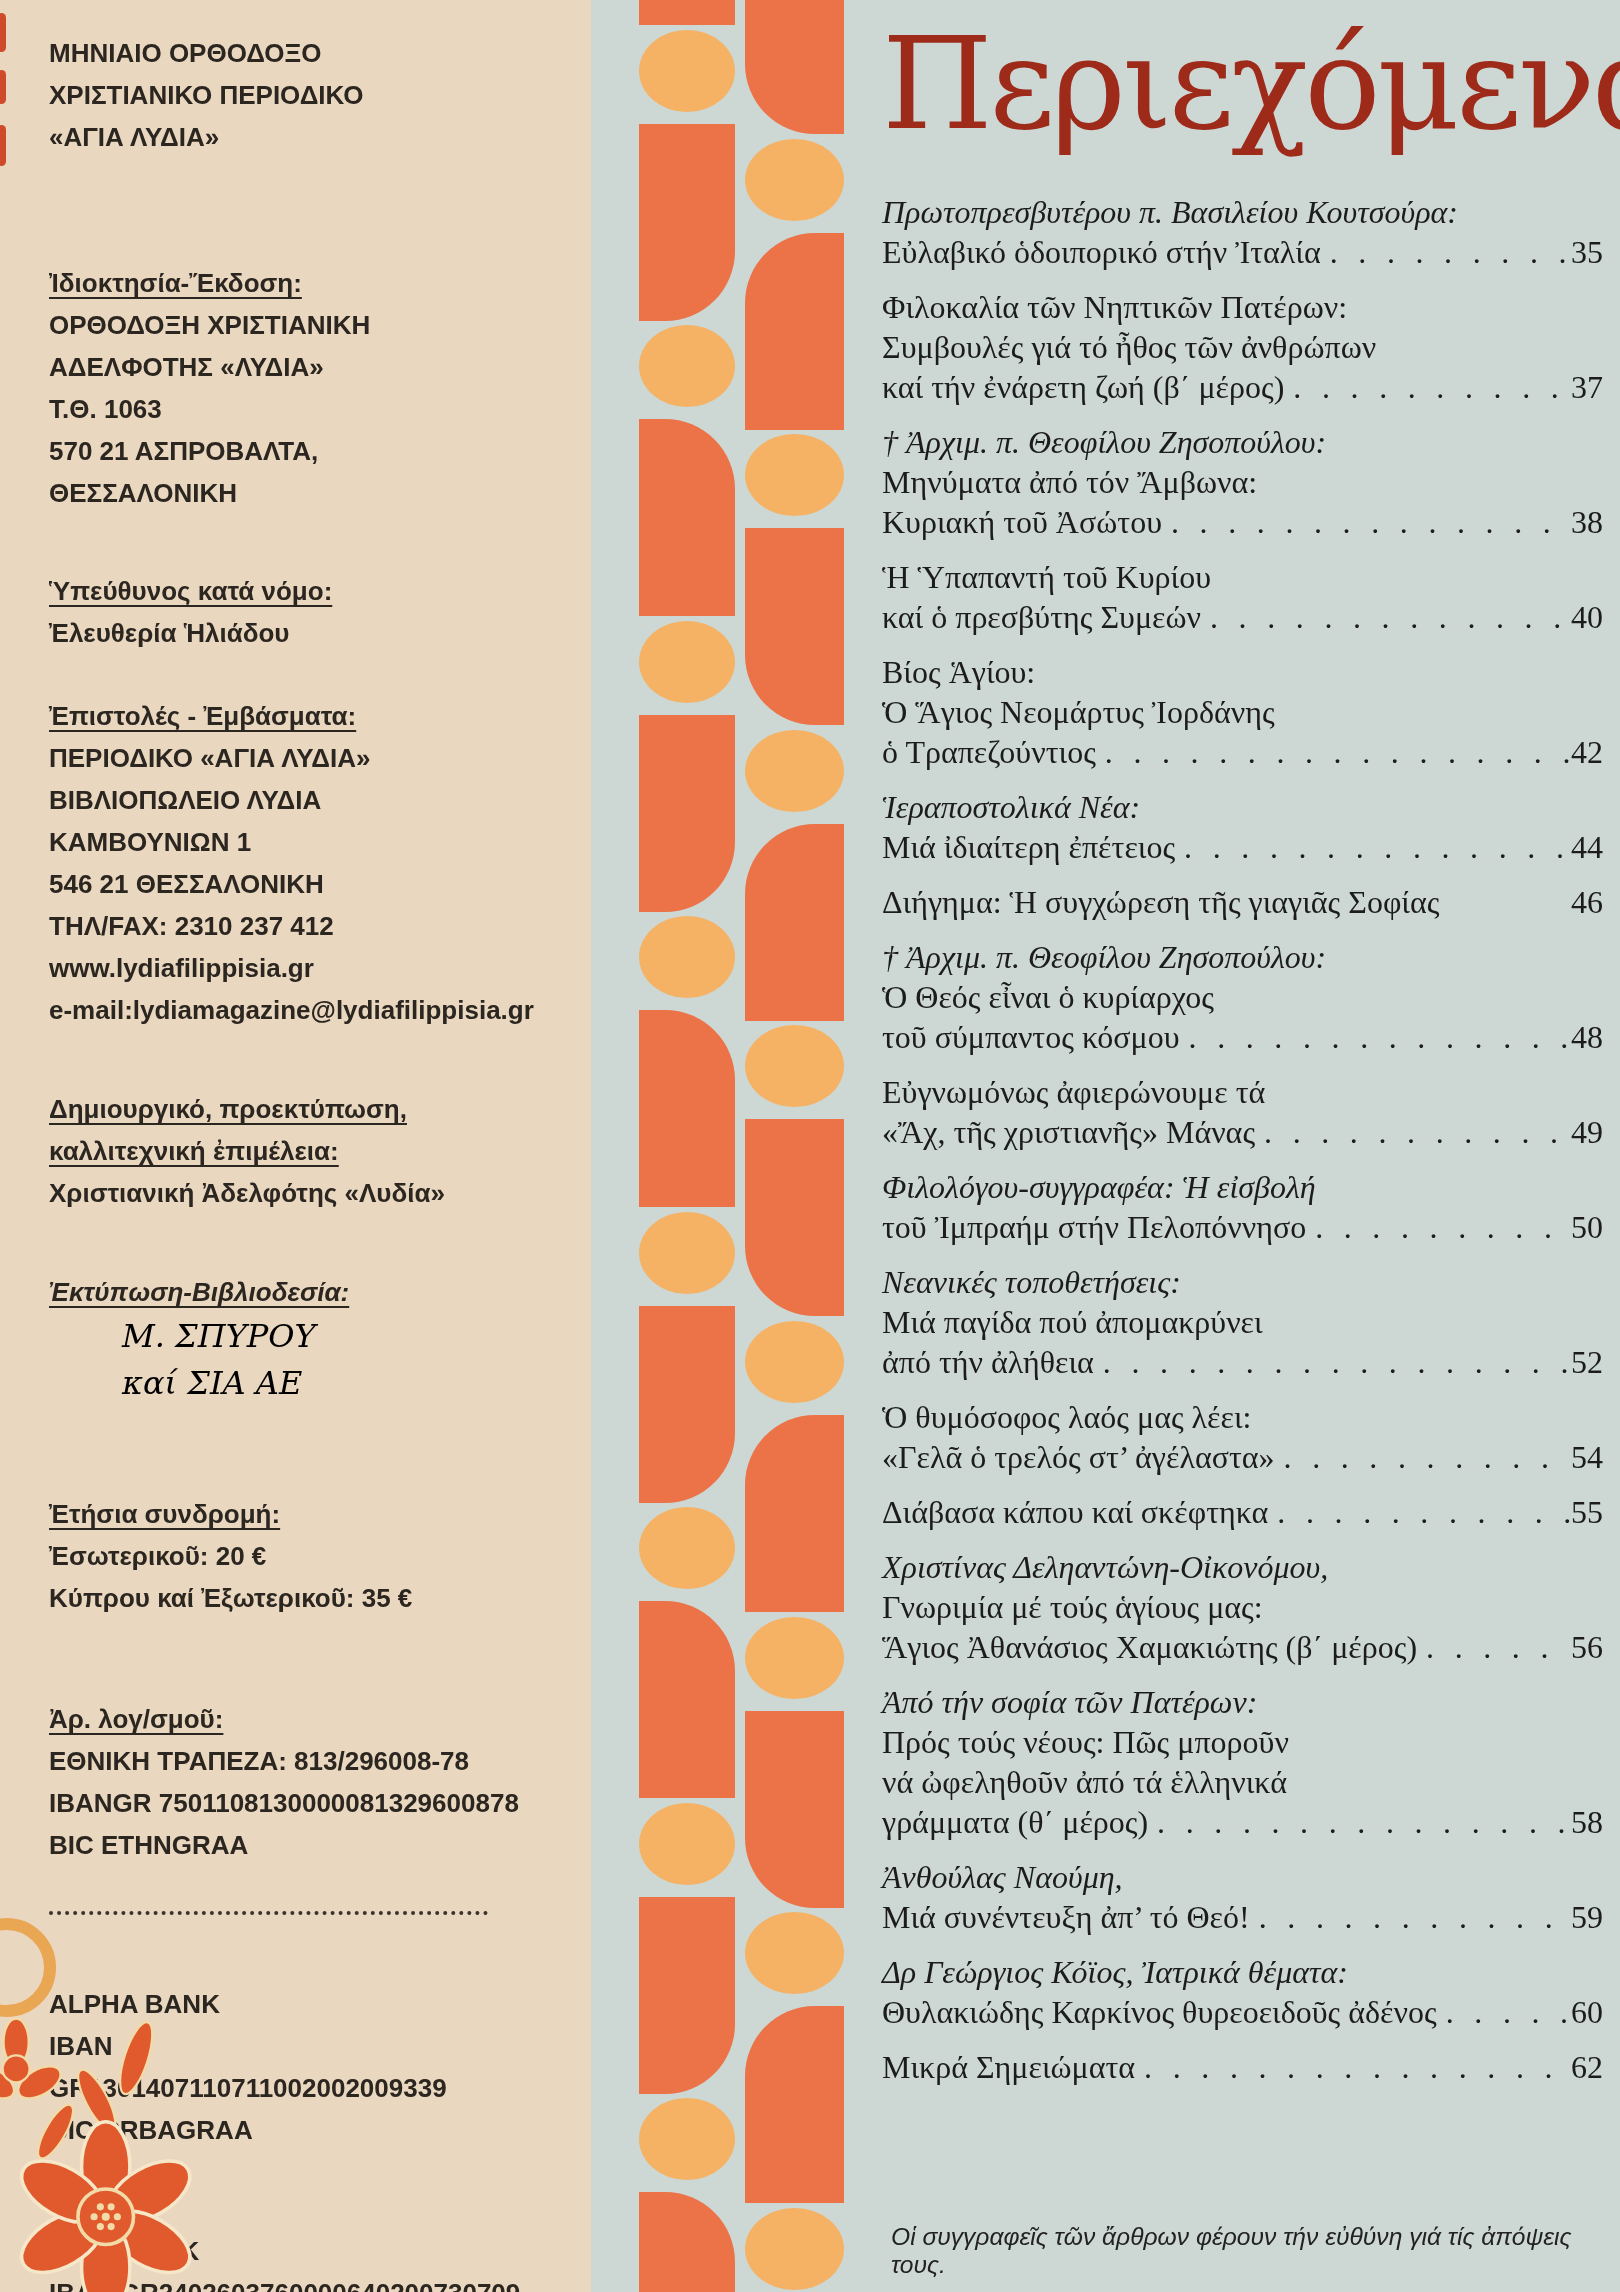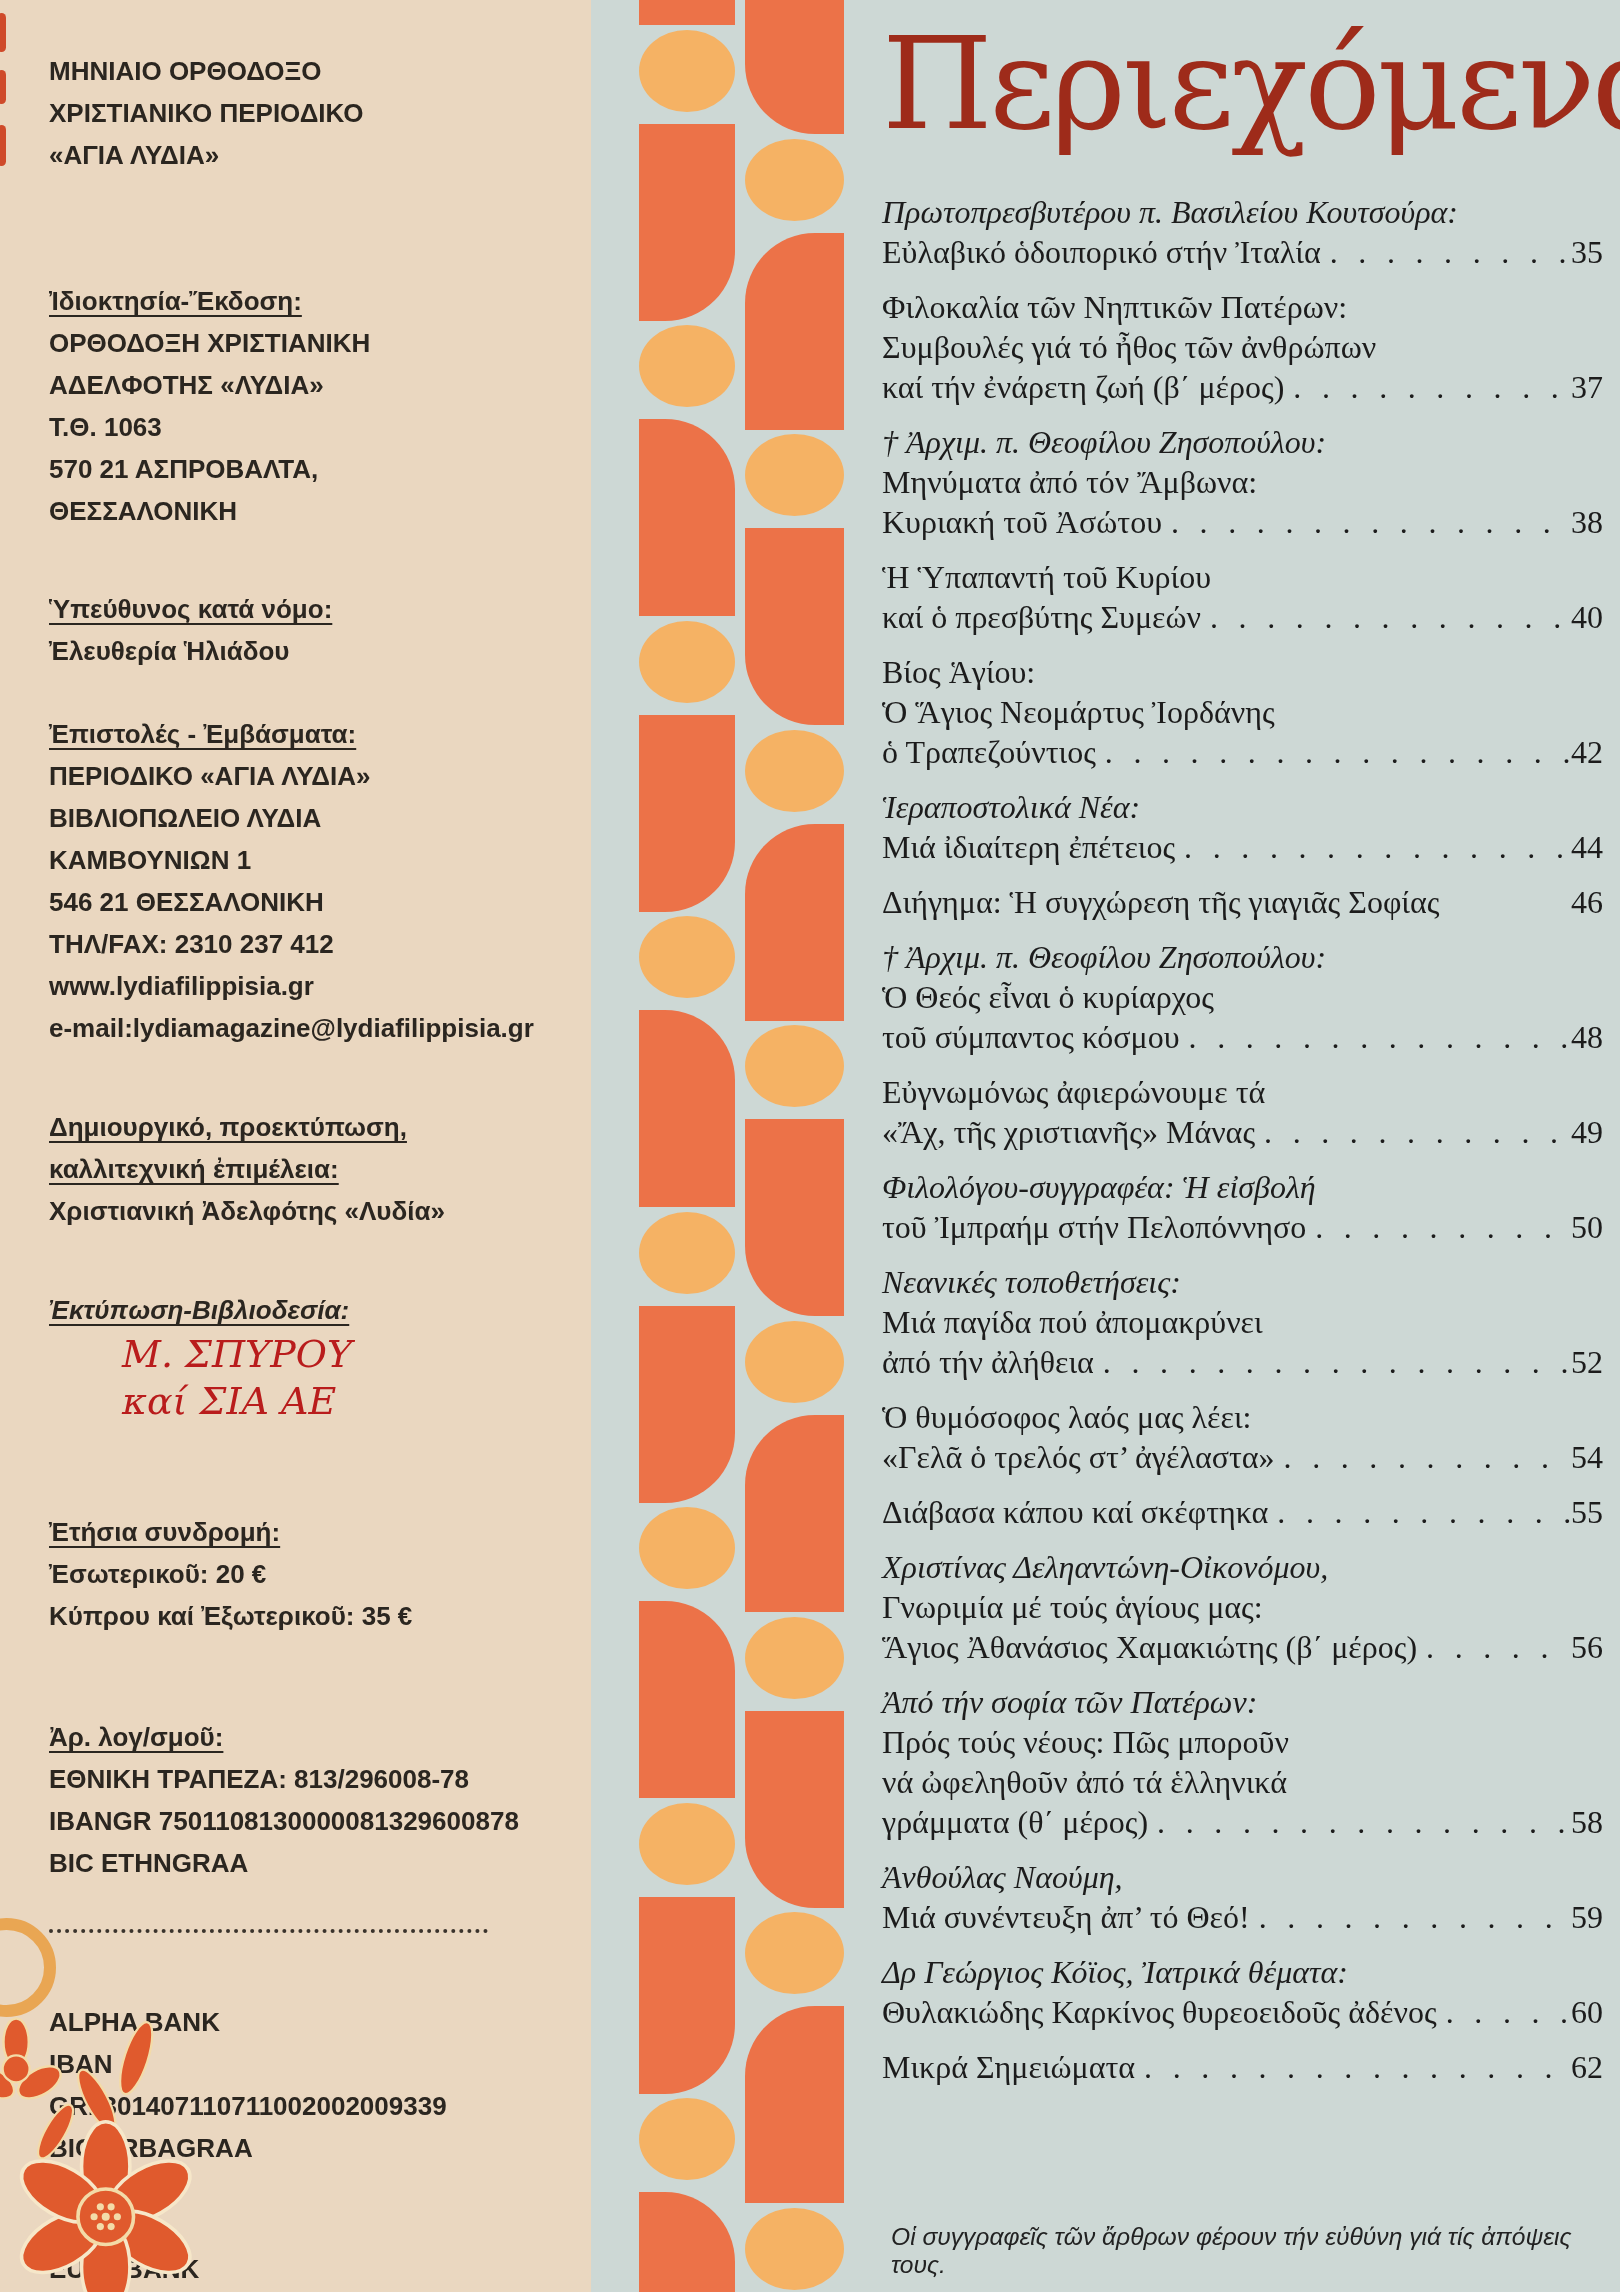--- a/index.html
+++ b/index.html
@@ -5,22 +5,22 @@
   html,body{margin:0;padding:0;background:#9a9a9a;}
   .page{position:relative;width:1620px;height:2293px;overflow:hidden;
         background:#cdd8d5;font-family:"Liberation Sans",sans-serif;}
   
   .beige{position:absolute;left:0;top:0;width:591px;height:2293px;background:#ead7c0;}
   .leftcol{position:absolute;left:49px;top:32px;width:537px;color:#2b2620;}
   .section{margin:0;}
   .ln{font-size:26px;font-weight:bold;line-height:42px;white-space:nowrap;}
   .ln.bu{text-decoration:underline;text-underline-offset:5.4px;}
   .ln.fit{font-size:26px;}
-  .ln.serif{font-family:"DejaVu Serif",serif;font-weight:400;font-size:38px;
-            line-height:47px;padding-left:73px;color:#b91c1c;}
+  .ln.serif{font-family:"DejaVu Serif",serif;font-weight:400;font-size:32px;
+            line-height:47px;padding-left:73px;color:#000000;}
   .section.divider{border-top:4.5px dotted #3a332c;width:439px;height:0;}
   
   .strip-shape{position:absolute;background:#ec7248;}
   .c-br{border-bottom-right-radius:70px;}
   .c-tr{border-top-right-radius:70px;}
   .c-bl{border-bottom-left-radius:70px;}
   .c-tl{border-top-left-radius:70px;}
   .ball{position:absolute;background:#f5b264;border-radius:50%;}
   
   .toc{position:absolute;left:882px;top:0;width:721px;height:2293px;color:#1c1c1c;}
@@ -45,21 +45,21 @@
   .flower{position:absolute;left:0;bottom:0;}
 </style>
 </head>
 <body>
 
 <div class="page">
 
   <div class="beige"></div>
 
   <div class="leftcol" id="leftcol">
-      <div class="section" style="margin-top: 18px;">
+      <div class="section" style="margin-top: 0px;">
         <div class="ln ">ΜΗΝΙΑΙΟ ΟΡΘΟΔΟΞΟ</div>
         <div class="ln ">ΧΡΙΣΤΙΑΝΙΚΟ ΠΕΡΙΟΔΙΚΟ</div>
         <div class="ln ">«ΑΓΙΑ ΛΥΔΙΑ»</div>
       </div>
       <div class="section" style="margin-top: 104px;">
         <div class="ln bu">Ἰδιοκτησία-Ἔκδοση:</div>
         <div class="ln ">ΟΡΘΟΔΟΞΗ ΧΡΙΣΤΙΑΝΙΚΗ</div>
         <div class="ln ">ΑΔΕΛΦΟΤΗΣ «ΛΥΔΙΑ»</div>
         <div class="ln ">Τ.Θ. 1063</div>
         <div class="ln ">570 21 ΑΣΠΡΟΒΑΛΤΑ,</div>

